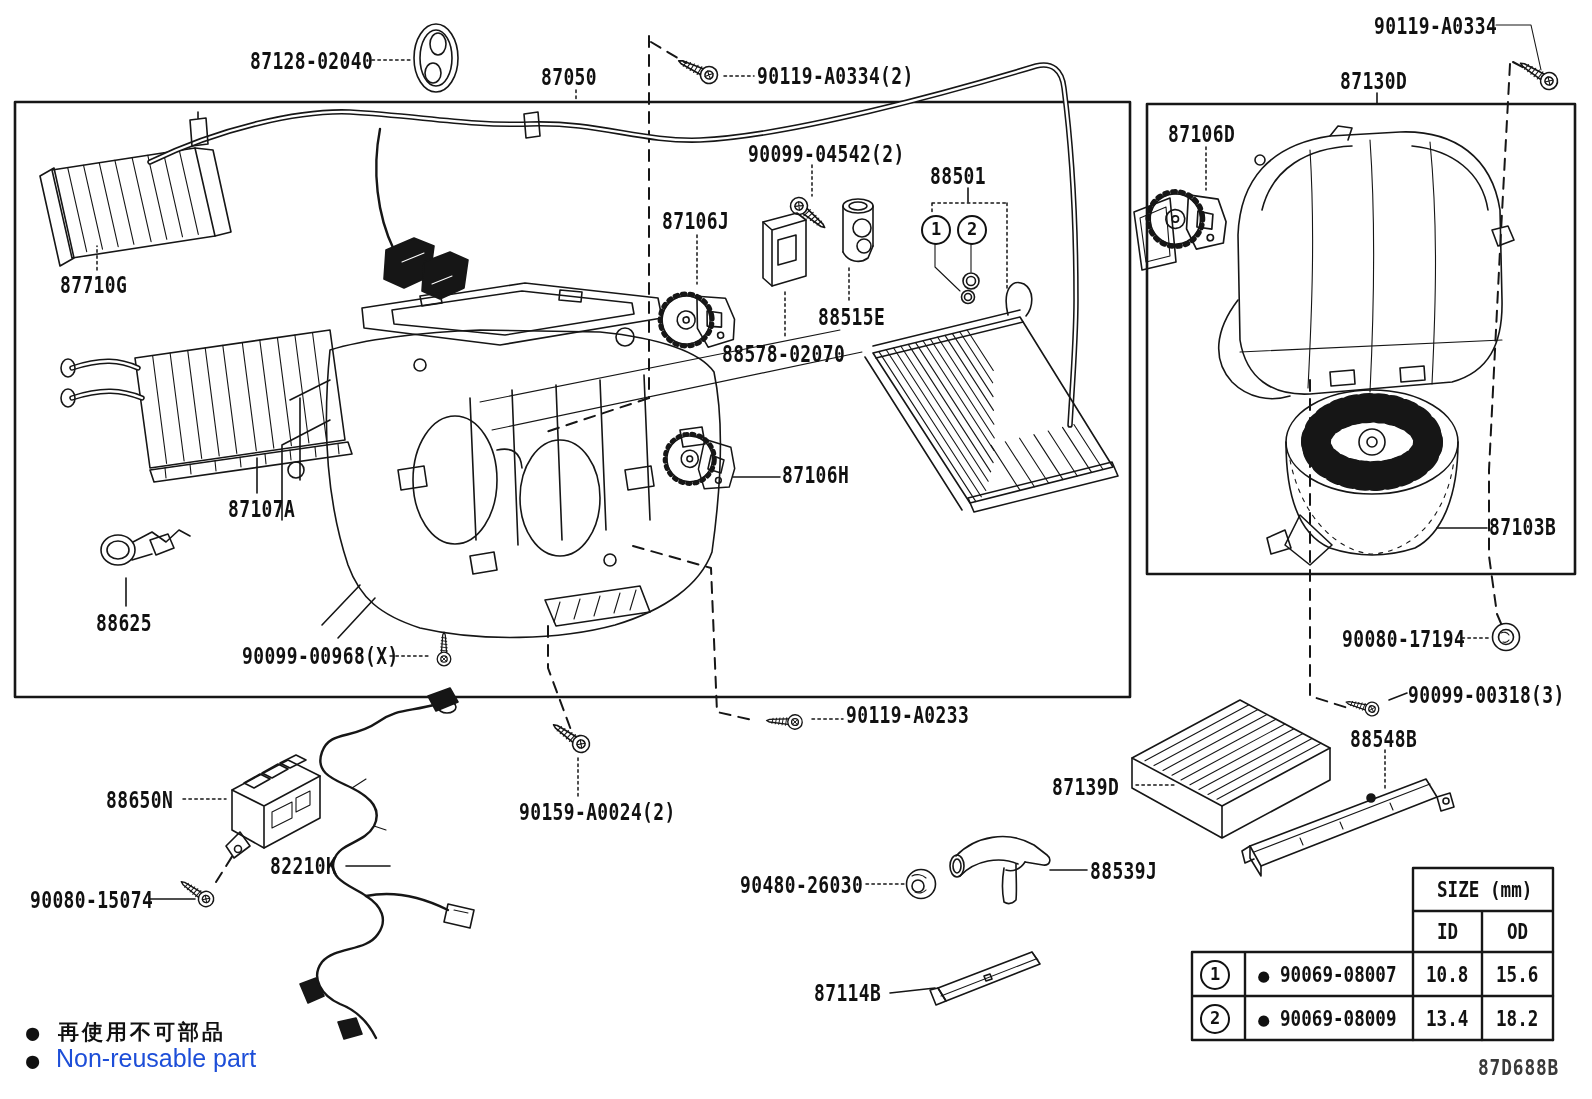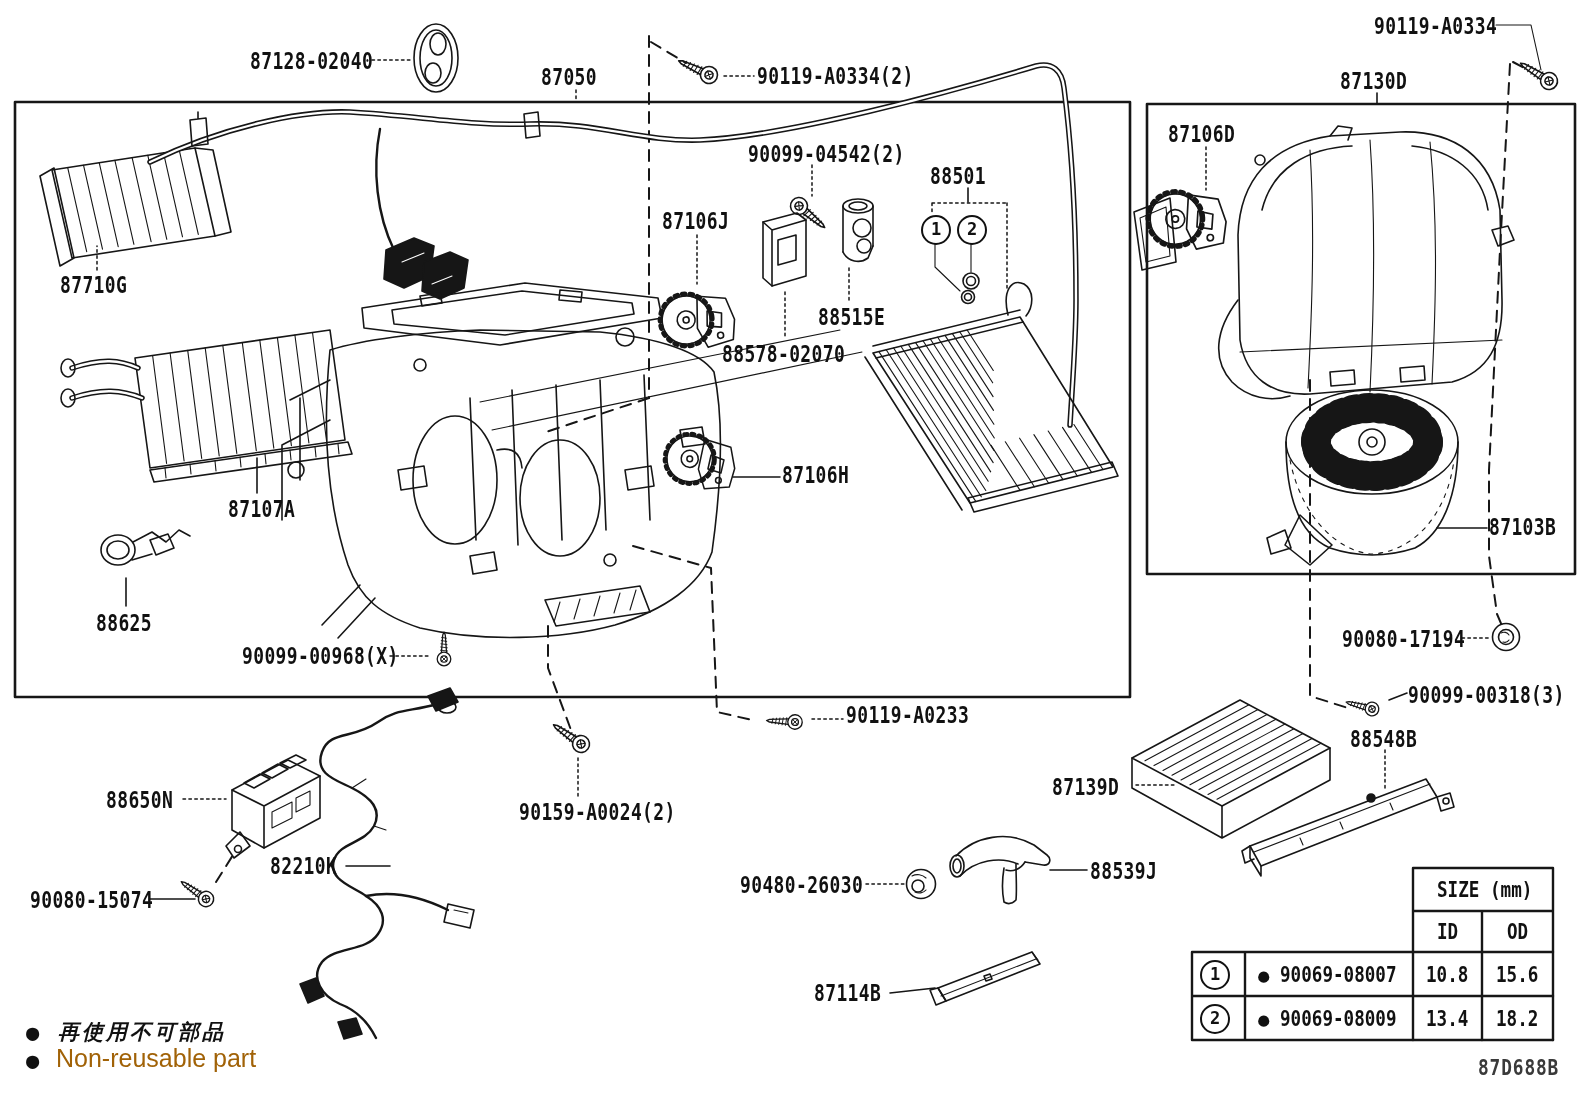--- a/index.html
+++ b/index.html
@@ -17,22 +17,22 @@
   .vane{stroke-dasharray:4.5 8.5;stroke-width:30;}
   .teeth{stroke-dasharray:2.6 5;stroke-width:5;}
   .thin{stroke-width:1.1;}
   .plbl{position:absolute;font-weight:bold;font-size:23px;color:#111;white-space:nowrap;
         transform:scaleX(.78);transform-origin:0 0;letter-spacing:0.5px;}
   .tbltxt{position:absolute;font-weight:bold;font-size:22px;color:#111;white-space:nowrap;
         transform:scaleX(.8);transform-origin:0 0;}
   .callout{position:absolute;width:26px;height:26px;border:2.5px solid #111;border-radius:50%;
         text-align:center;line-height:25px;font-size:17px;font-weight:bold;color:#111;background:#fff;box-sizing:content-box;}
   .bullet{position:absolute;font-size:19px;color:#111;line-height:19px;}
-  .legend-jp{position:absolute;font-family:"DejaVu Sans",sans-serif;font-weight:600;font-size:21px;color:#111;letter-spacing:3px;font-style:italic;}
-  .legend-en{position:absolute;font-family:"Liberation Sans",sans-serif;font-size:25px;color:#a16207;}
+  .legend-jp{position:absolute;font-family:"DejaVu Sans",sans-serif;font-weight:600;font-size:21px;color:#111;letter-spacing:3px;}
+  .legend-en{position:absolute;font-family:"Liberation Sans",sans-serif;font-size:25px;color:#1d4ed8;}
   .codelbl{position:absolute;font-weight:bold;font-size:21px;color:#3a3a3a;transform:scaleX(.85);transform-origin:0 0;letter-spacing:1px;}
 </style>
 </head>
 <body>
 
 <div id="stage">
 
 <svg id="art" width="1592" height="1099" viewBox="0 0 1592 1099">
   <defs>
     <g id="scr">

